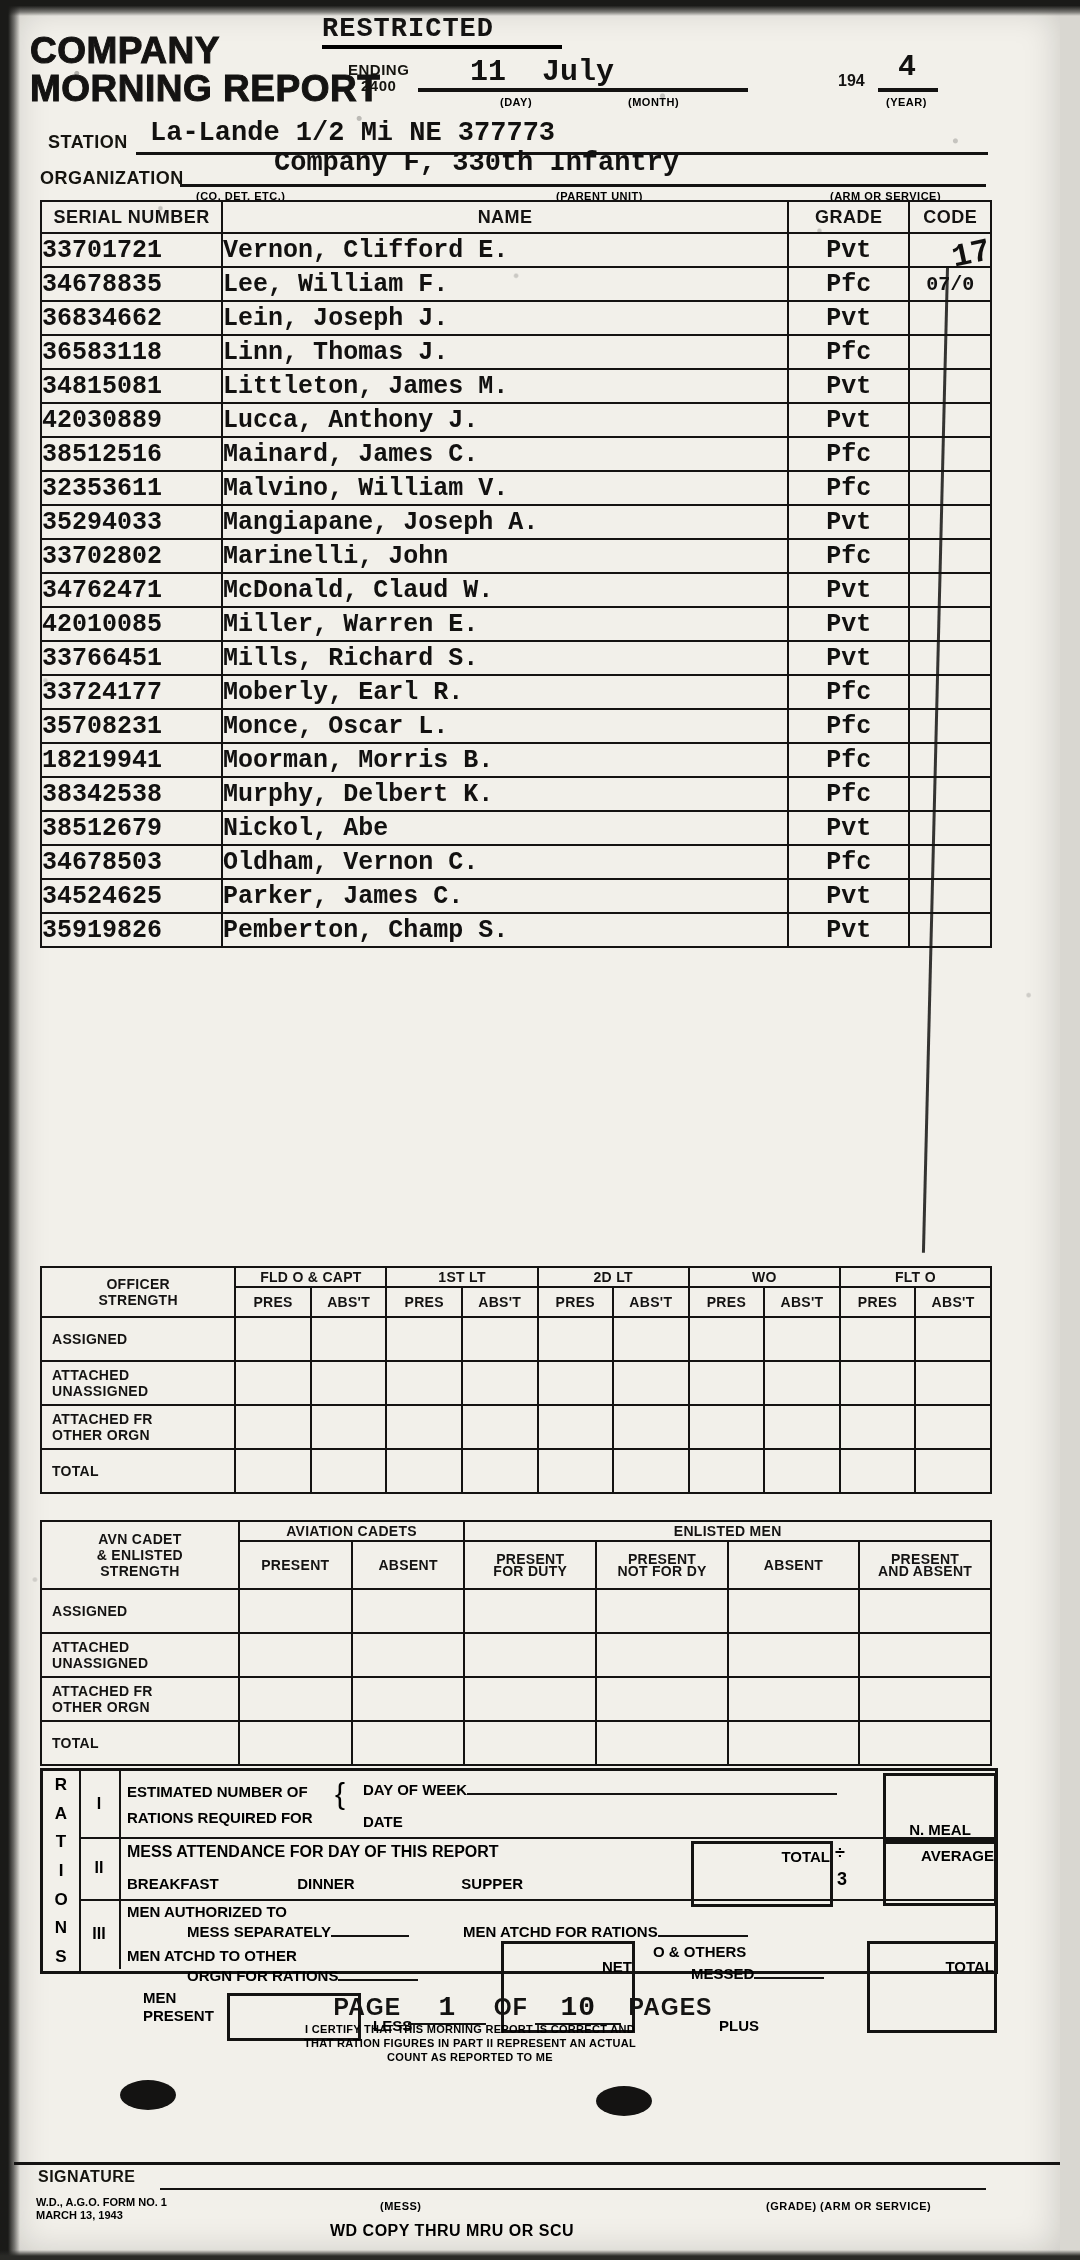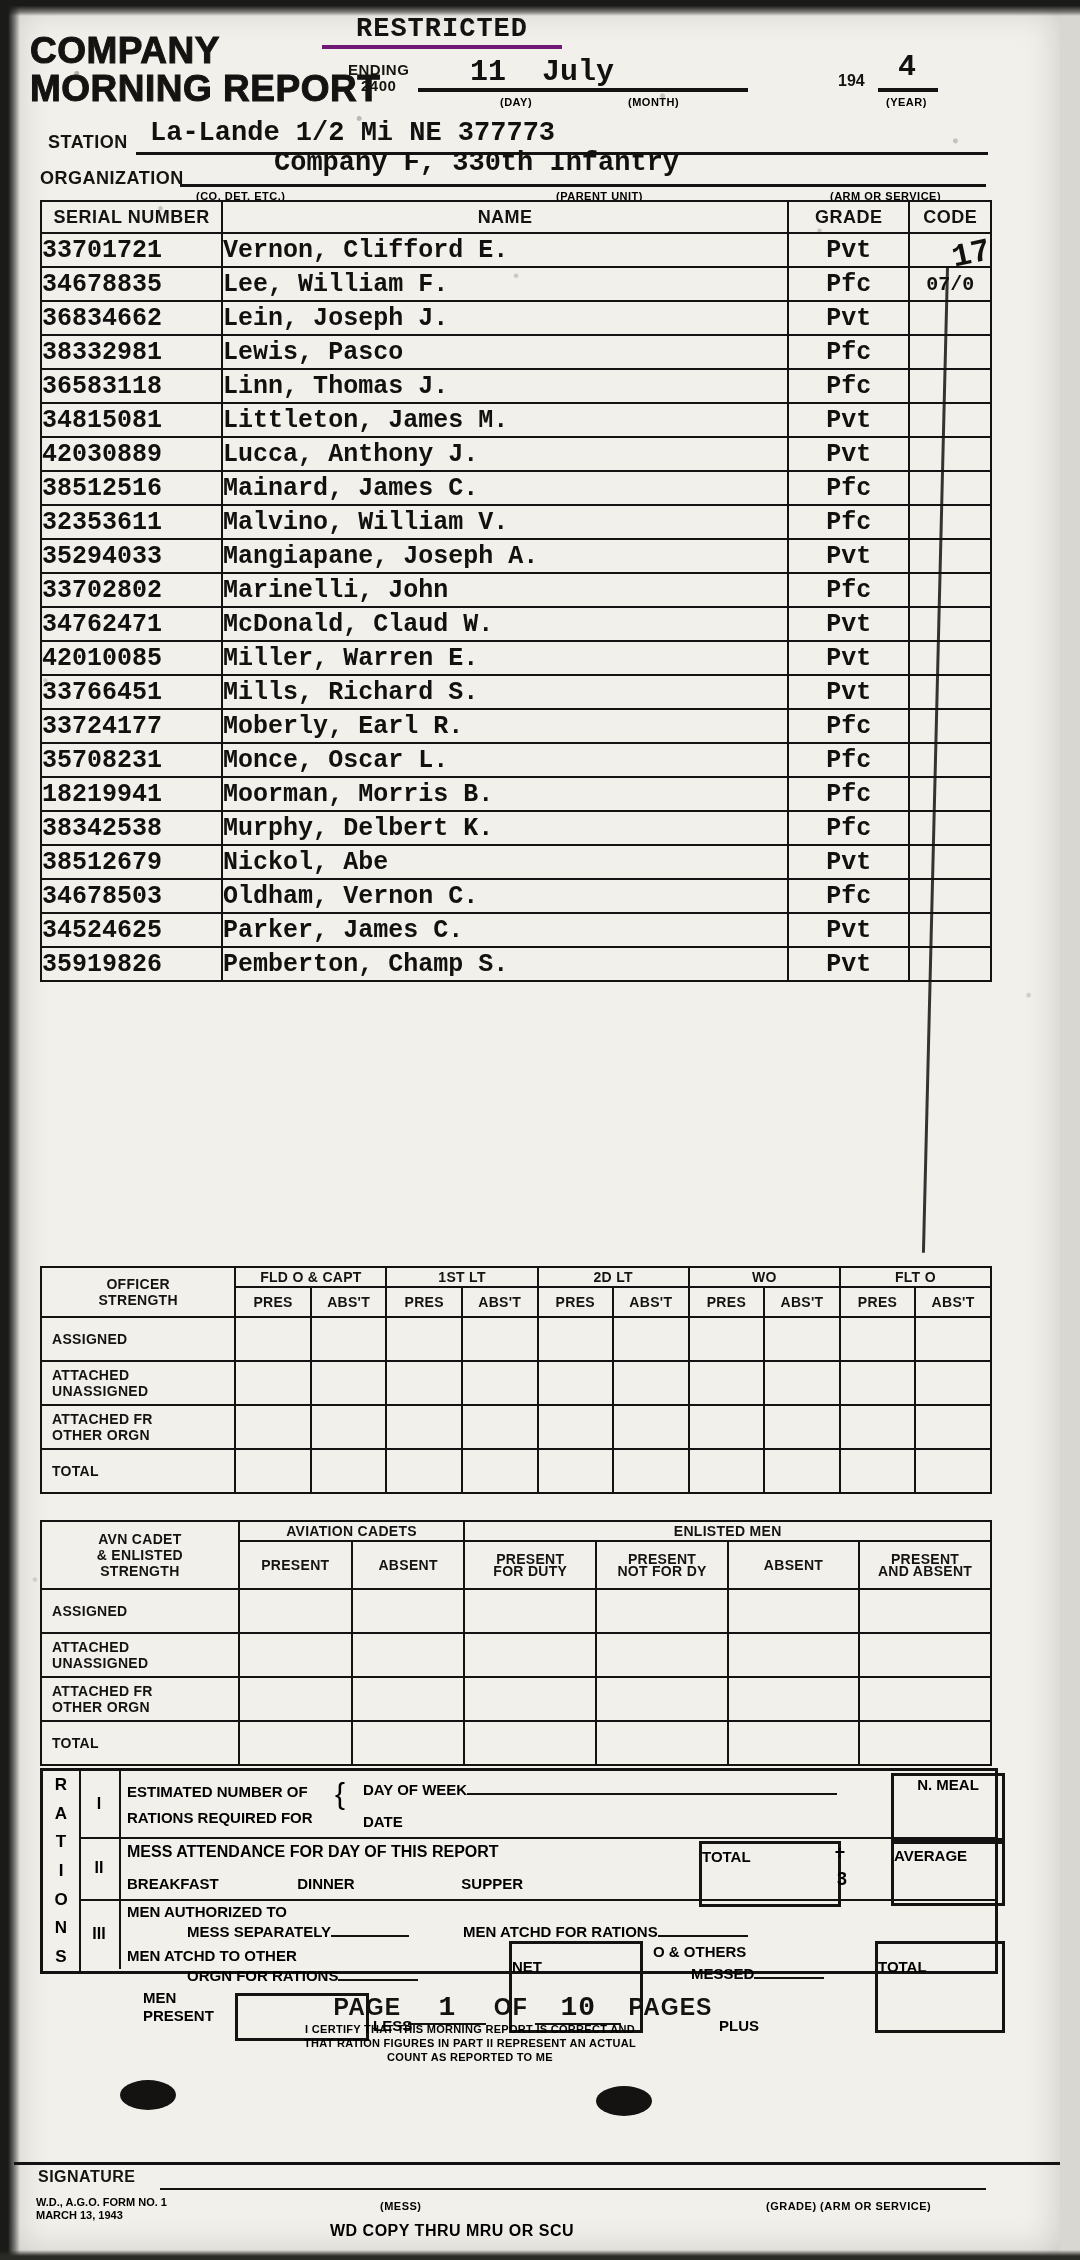--- a/index.html
+++ b/index.html
@@ -35,23 +35,23 @@
   .edge-top{position:absolute;left:0;top:0;width:1080px;height:16px;
     background:linear-gradient(180deg,#1a1a18 0 35%,rgba(26,26,24,.5) 75%,rgba(26,26,24,0) 100%);}
   .edge-bottom{position:absolute;left:0;bottom:0;width:1080px;height:10px;
     background:linear-gradient(0deg,#2a2a27 0 40%,rgba(42,42,39,0) 100%);}
 
   .ink{color:#141312;}
   .lbl{font-weight:bold;letter-spacing:.5px;color:#15140f;}
   .type{font-family:"Liberation Mono","DejaVu Sans Mono",monospace;font-weight:bold;color:#121110;}
 
   
-  .restricted{position:absolute;left:322px;top:14px;width:240px;text-align:center;
+  .restricted{position:absolute;left:322px;top:14px;width:240px;
     font-family:"Liberation Mono",monospace;font-weight:bold;font-size:27px;letter-spacing:1px;
-    border-bottom:4px solid #701a75;padding-bottom:1px;}
+    border-bottom:4px solid #000000;padding-bottom:1px;}
   .title1{position:absolute;left:30px;top:30px;font-size:37px;font-weight:bold;letter-spacing:.5px;
     font-family:"Liberation Sans",sans-serif;-webkit-text-stroke:1px #141312;color:#141312;}
   .title2{position:absolute;left:30px;top:68px;font-size:37px;font-weight:bold;letter-spacing:.5px;
     -webkit-text-stroke:1px #141312;color:#141312;}
   .ending{position:absolute;left:348px;top:62px;font-size:15px;font-weight:bold;line-height:16px;text-align:center;}
   .dateline{position:absolute;left:418px;top:88px;width:330px;border-bottom:4px solid #141312;}
   .datetext{position:absolute;left:470px;top:55px;font-size:30px;}
   .yr194{position:absolute;left:838px;top:72px;font-size:16px;font-weight:bold;}
   .yrline{position:absolute;left:878px;top:88px;width:60px;border-bottom:4px solid #141312;}
   .yrval{position:absolute;left:898px;top:50px;font-size:30px;}
@@ -91,22 +91,22 @@
   .rowlab{text-align:left !important;padding-left:10px;font-size:15px;line-height:16px;}
 
   
   .rations{position:absolute;left:40px;top:1768px;width:952px;height:200px;border:3px solid #141312;}
   .rat-side{position:absolute;left:0;top:0;width:36px;height:100%;border-right:2px solid #141312;
     display:flex;flex-direction:column;align-items:center;justify-content:space-around;
     font-size:17px;font-weight:bold;}
   .rat-num{position:absolute;width:40px;border-right:2px solid #141312;left:36px;
     display:flex;align-items:center;justify-content:center;font-size:16px;font-weight:bold;}
   .hline{position:absolute;left:36px;right:0;border-top:2px solid #141312;}
-  .box{position:absolute;border:3px solid #141312;display:flex;align-items:center;justify-content:flex-start;
-    font-size:15px;font-weight:bold;margin-left:8px;}
+  .box{position:absolute;border:3px solid #141312;display:flex;align-items:center;justify-content:flex-end;
+    font-size:15px;font-weight:bold;}
   .ul{border-bottom:2px solid #141312;display:inline-block;}
 
   .pageline{position:absolute;left:0;top:1992px;width:1046px;text-align:center;font-size:23px;font-weight:bold;letter-spacing:1px;}
   .certify{position:absolute;left:120px;top:2022px;width:700px;text-align:center;font-size:11px;
     line-height:14px;font-weight:bold;letter-spacing:.3px;}
   .punch{position:absolute;width:56px;height:30px;border-radius:50%;background:#141312;}
 
   .sigbar{position:absolute;left:0;top:2162px;width:1046px;border-top:3px solid #141312;}
   .sig-lbl{position:absolute;left:38px;top:2168px;font-size:16px;font-weight:bold;}
   .sig-line{position:absolute;left:160px;top:2188px;width:826px;border-bottom:2px solid #141312;}
@@ -172,26 +172,20 @@
         <tr>
           <td class="cell-sn type">34678835</td>
           <td class="cell-nm type">Lee, William F.</td>
           <td class="cell-gr type">Pfc</td>
           <td class="cell-cd type">07/0</td>
         </tr>
         <tr>
           <td class="cell-sn type">36834662</td>
           <td class="cell-nm type">Lein, Joseph J.</td>
           <td class="cell-gr type">Pvt</td>
-          <td class="cell-cd type"></td>
-        </tr>
-        <tr>
-          <td class="cell-sn type">38332981</td>
-          <td class="cell-nm type">Lewis, Pasco</td>
-          <td class="cell-gr type">Pfc</td>
           <td class="cell-cd type"></td>
         </tr>
         <tr>
           <td class="cell-sn type">36583118</td>
           <td class="cell-nm type">Linn, Thomas J.</td>
           <td class="cell-gr type">Pfc</td>
           <td class="cell-cd type"></td>
         </tr>
         <tr>
           <td class="cell-sn type">34815081</td>

